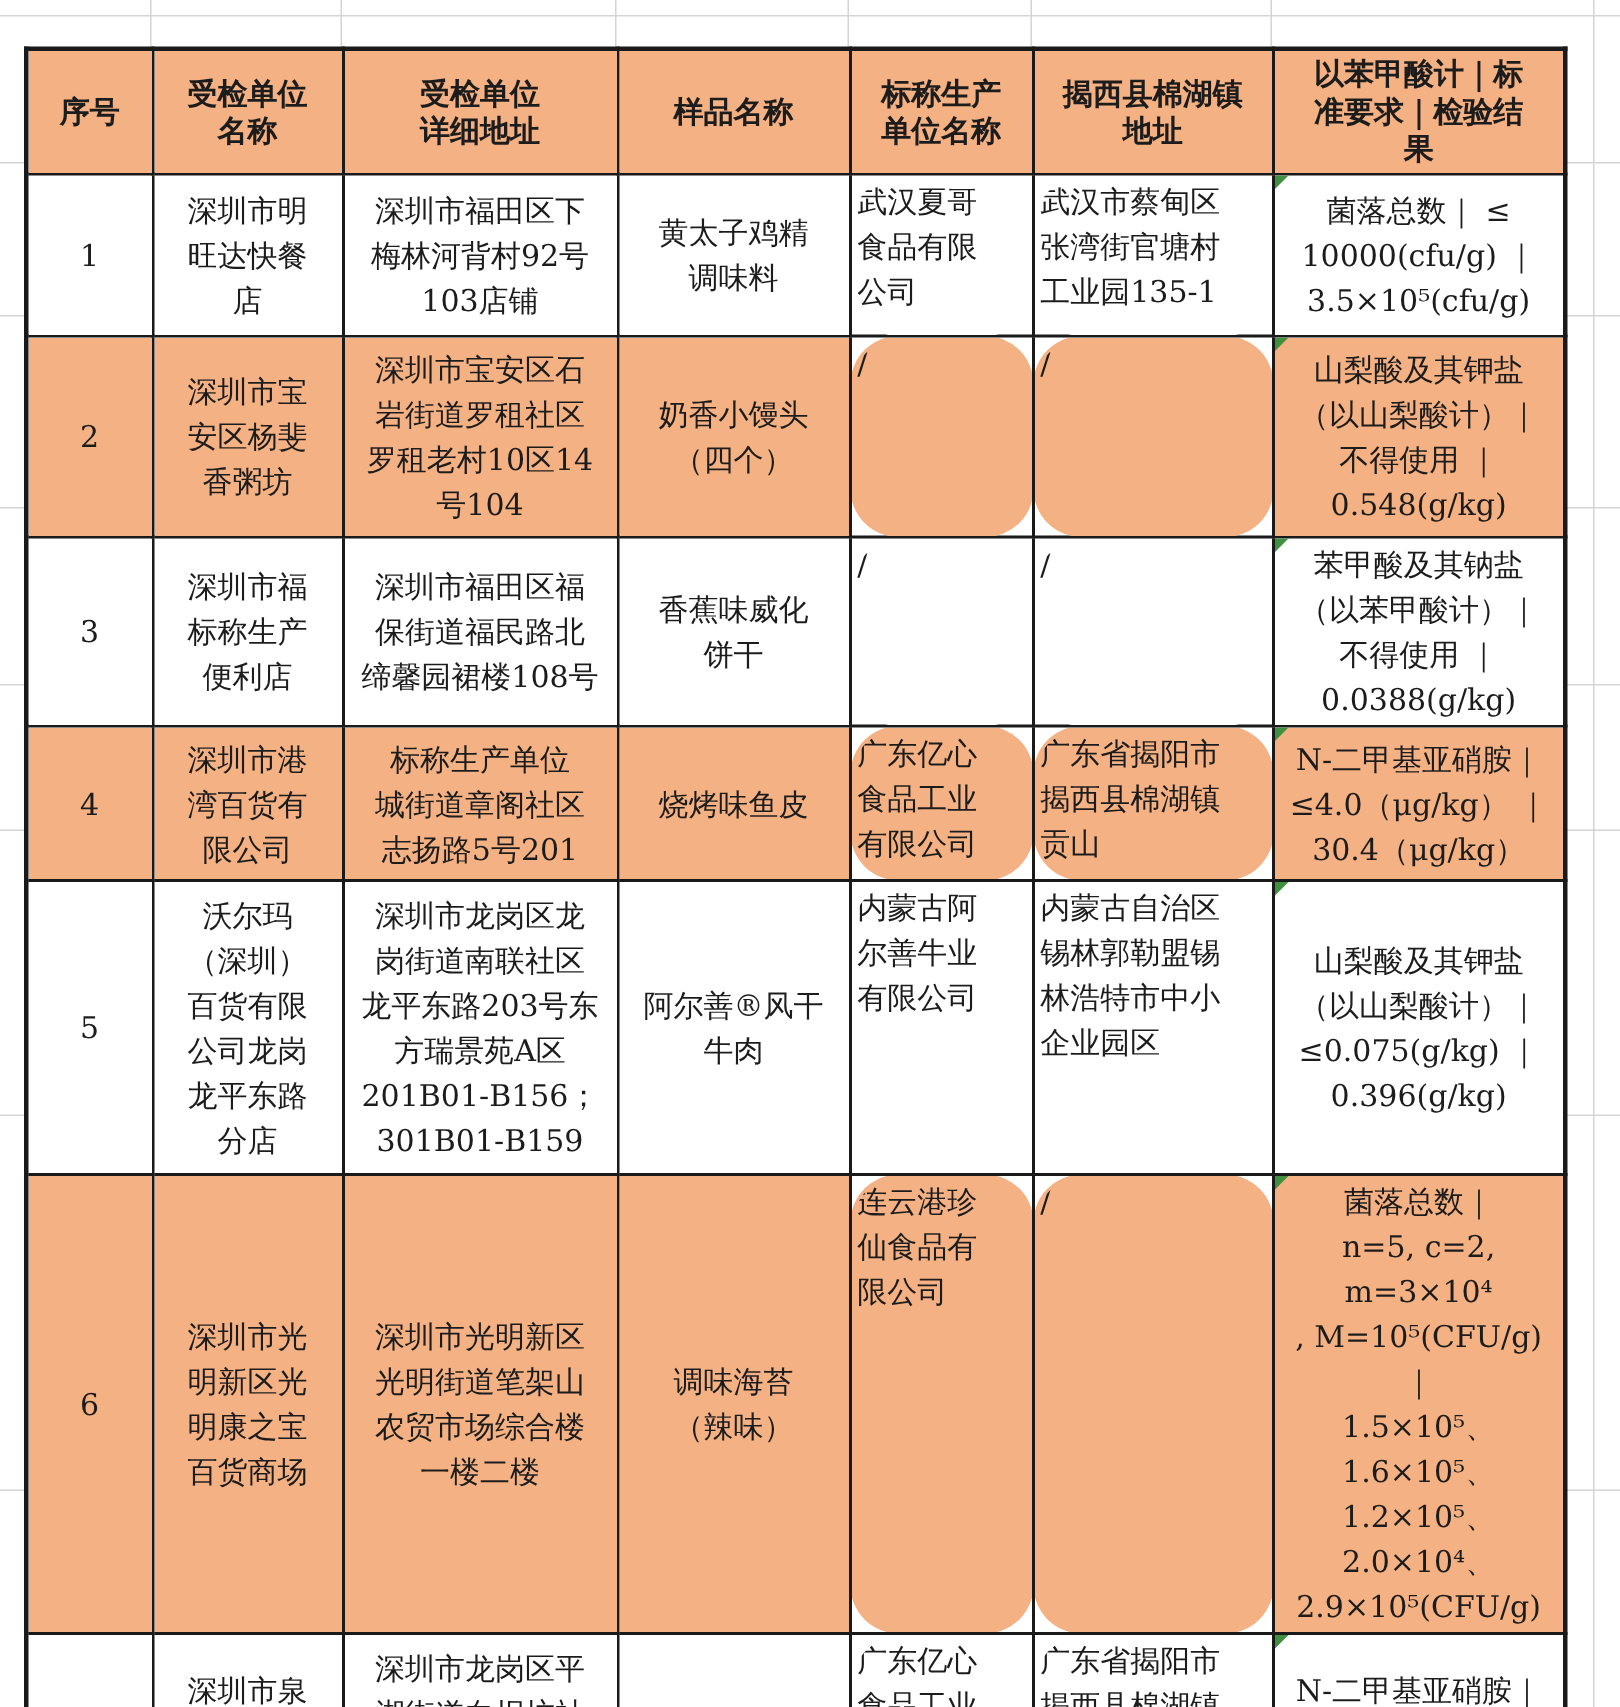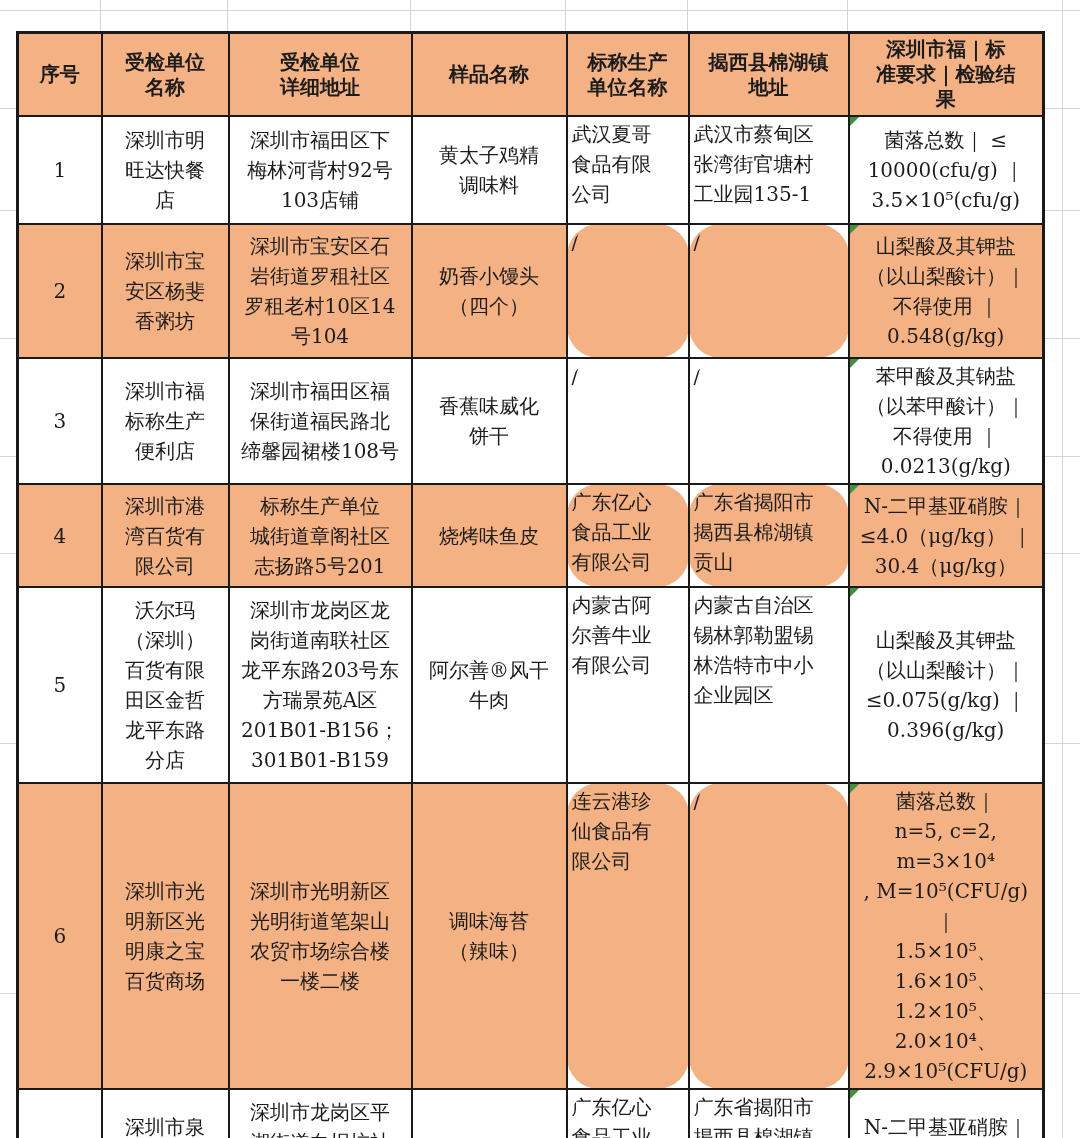--- a/index.html
+++ b/index.html
@@ -73,21 +73,21 @@
         <th><span>序号</span></th>
         <th><span>受检单位
 名称</span></th>
         <th><span>受检单位
 详细地址</span></th>
         <th><span>样品名称</span></th>
         <th><span>标称生产
 单位名称</span></th>
         <th><span>揭西县棉湖镇
 地址</span></th>
-        <th><span>深圳市福｜标
+        <th><span>以苯甲酸计｜标
 准要求｜检验结
 果</span></th>
       </tr>
     </thead>
     <tbody>
       <tr class="white h1">
         <td class="c-center">1</td>
         <td class="c-center">深圳市明
 旺达快餐
 店</td>
@@ -132,21 +132,21 @@
         <td class="c-center">深圳市福田区福
 保街道福民路北
 缔馨园裙楼108号</td>
         <td class="c-center">香蕉味威化
 饼干</td>
         <td class="c-top">/</td>
         <td class="c-top">/</td>
         <td class="c-result"><span class="tri"></span><span>苯甲酸及其钠盐
 （以苯甲酸计）｜
 不得使用 ｜
-0.0213(g/kg)</span></td>
+0.0388(g/kg)</span></td>
       </tr>
       <tr class="orange h4">
         <td class="c-center">4</td>
         <td class="c-center">深圳市港
 湾百货有
 限公司</td>
         <td class="c-center">标称生产单位
 城街道章阁社区
 志扬路5号201</td>
         <td class="c-center">烧烤味鱼皮</td>
@@ -158,21 +158,21 @@
 贡山</td>
         <td class="c-result"><span class="tri"></span><span>N-二甲基亚硝胺｜
 ≤4.0（μg/kg） ｜
 30.4（μg/kg）</span></td>
       </tr>
       <tr class="white h5">
         <td class="c-center">5</td>
         <td class="c-center">沃尔玛
 （深圳）
 百货有限
-田区金哲
+公司龙岗
 龙平东路
 分店</td>
         <td class="c-center">深圳市龙岗区龙
 岗街道南联社区
 龙平东路203号东
 方瑞景苑A区
 201B01-B156；
 301B01-B159</td>
         <td class="c-center">阿尔善®风干
 牛肉</td>

